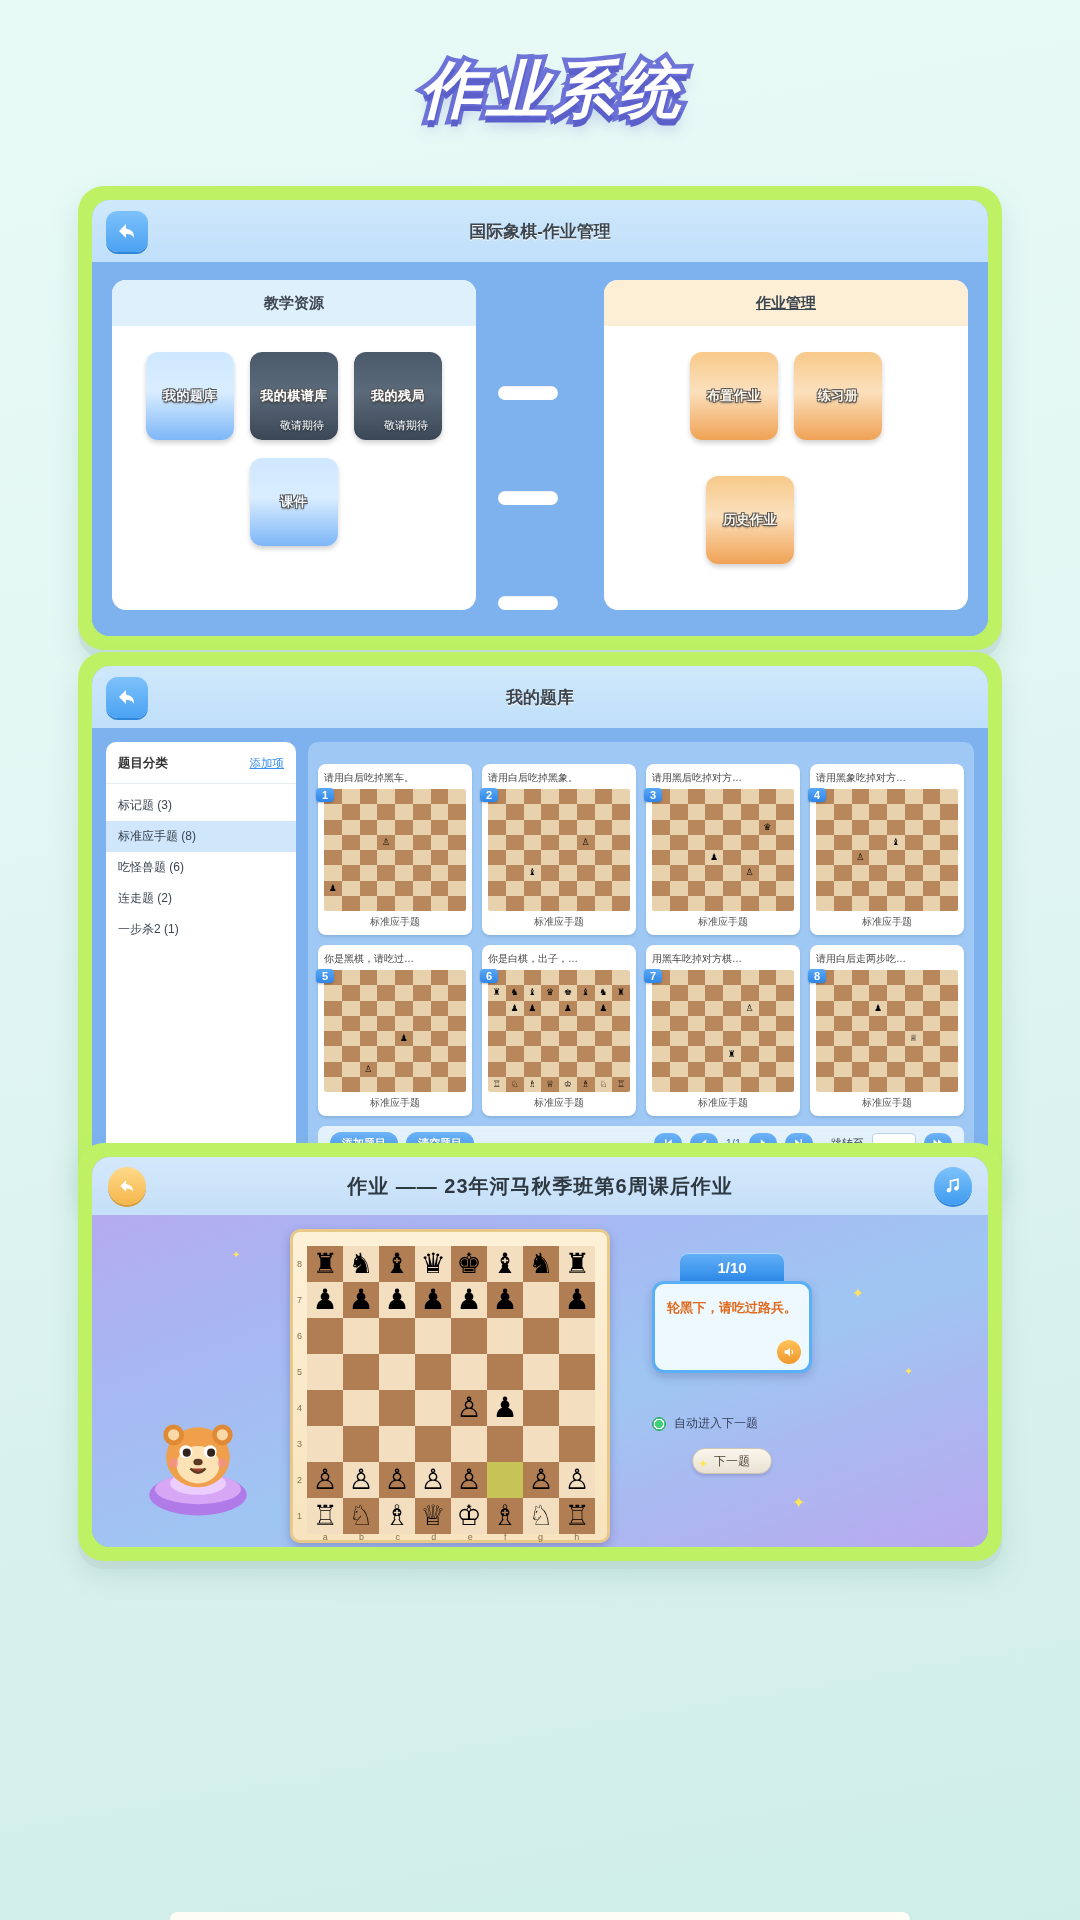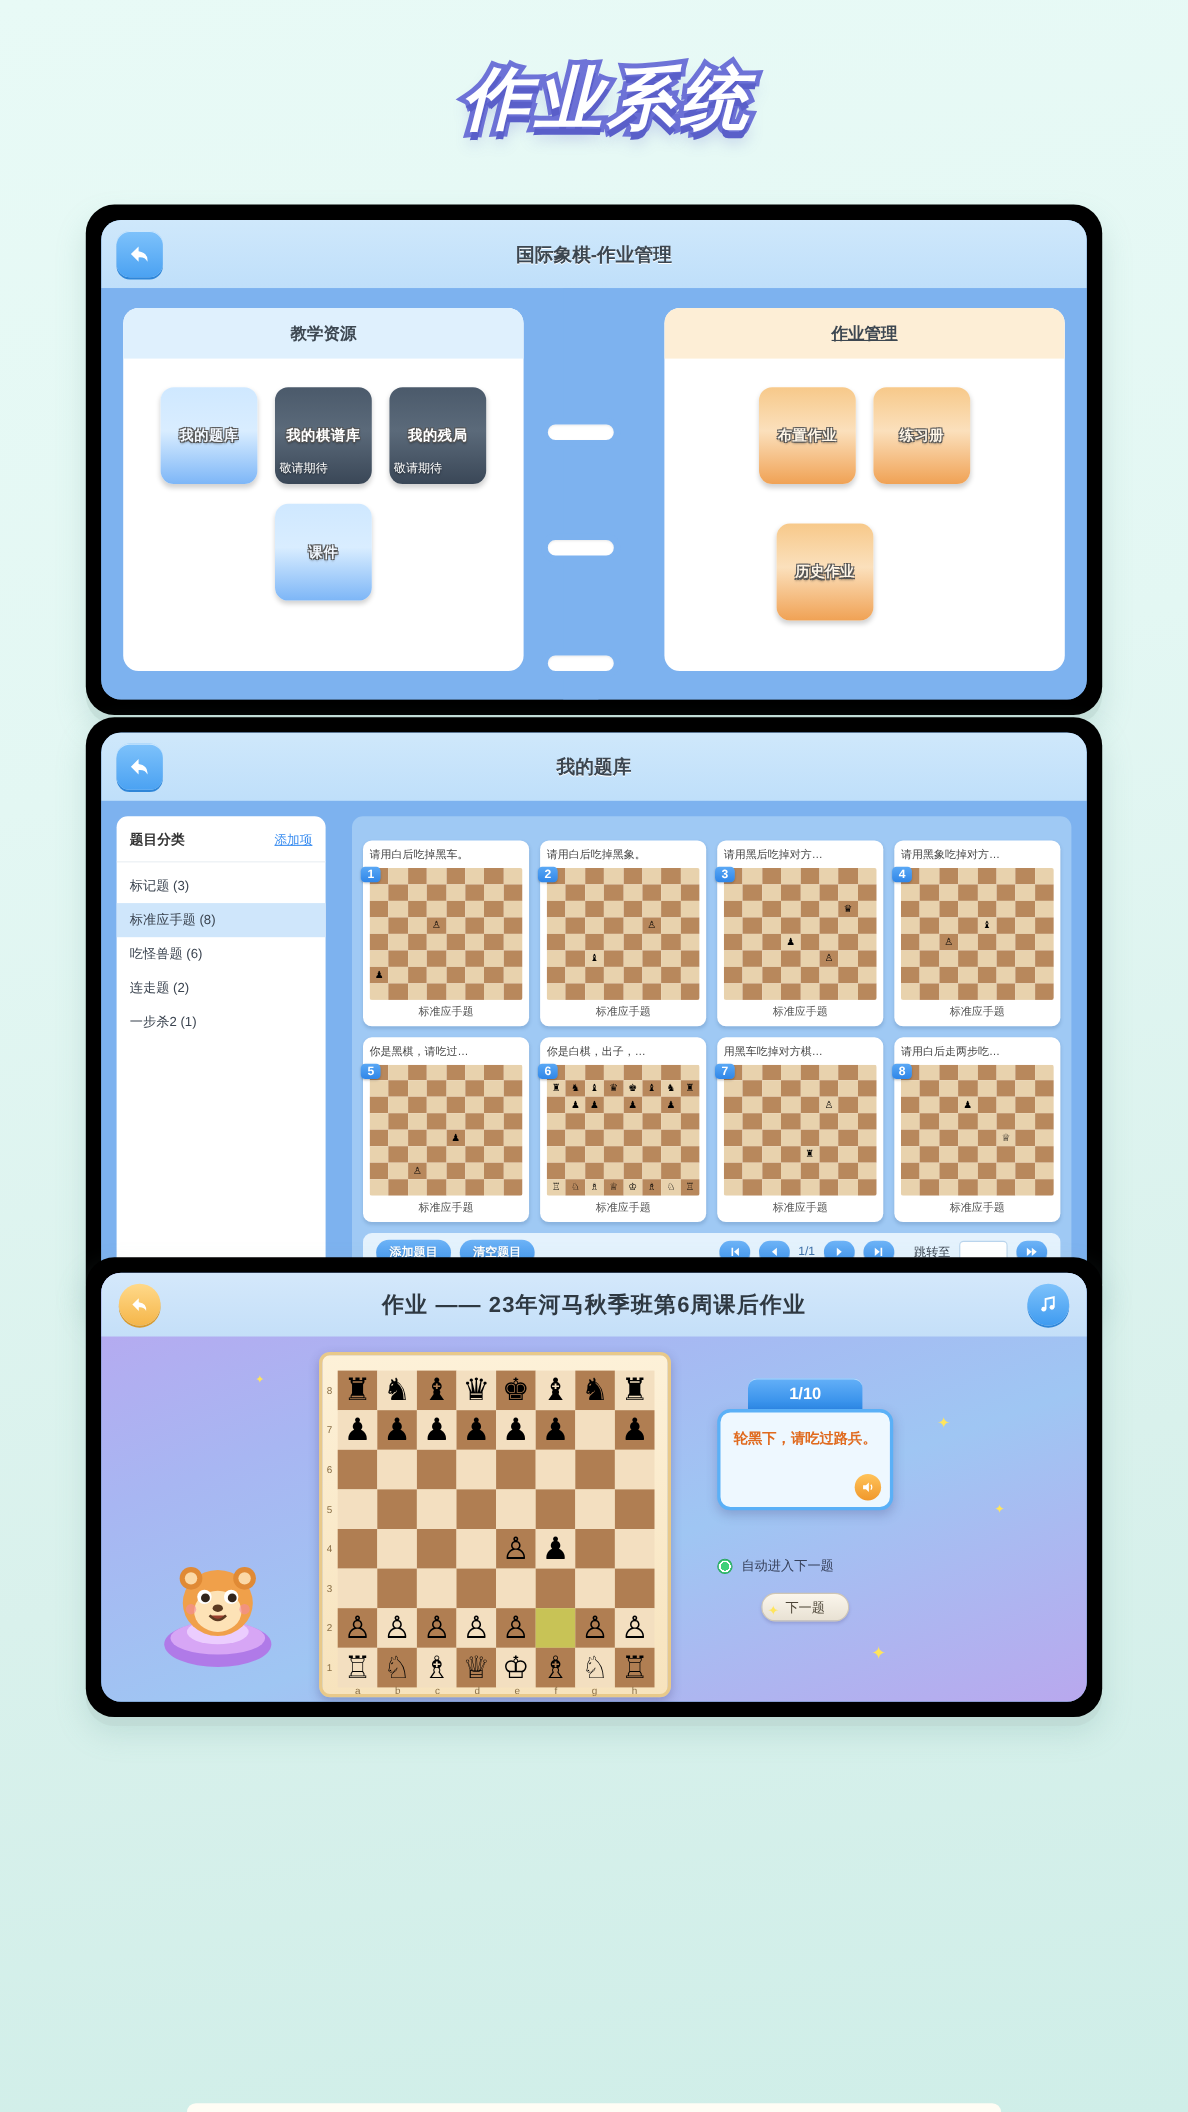--- a/index.html
+++ b/index.html
@@ -24,21 +24,21 @@
     text-shadow: 0 7px 0 #5a5fc9, 0 10px 14px rgba(90,95,201,.35);
     font-style: italic;
     margin-left: 24px;
   }
 
   
   .panel {
     position: absolute;
     left: 78px;
     width: 924px;
-    background: #000000;
+    background: #bef264;
     border-radius: 26px;
     box-shadow: 0 8px 0 rgba(190,215,210,.55), 0 14px 26px rgba(120,170,165,.25);
     padding: 14px;
   }
   .panel-inner {
     border-radius: 18px;
     overflow: hidden;
     background: #7db2ef;
   }
   .panel-head {
@@ -95,22 +95,22 @@
     cursor: pointer;
     box-shadow: 0 3px 5px rgba(0,0,0,.18);
     overflow: hidden;
   }
   .tile .tlabel {
     font-size: 13px; font-weight: bold; color: #fff;
     text-shadow: -1px -1px 0 #555, 1px -1px 0 #555, -1px 1px 0 #555, 1px 1px 0 #555, 0 2px 2px rgba(0,0,0,.4);
     letter-spacing: .5px;
   }
   .tile .tsoon {
-    position: absolute; bottom: 7px; left:4px; right:0;
-    font-size: 11px; color:#fff; text-align:left;
+    position: absolute; bottom: 7px; left:16px; right:0;
+    font-size: 11px; color:#fff; text-align:center;
     text-shadow: 0 1px 2px rgba(0,0,0,.6);
   }
   .tile.blue   { background: linear-gradient(180deg,#cfe8ff 0%, #d9edff 45%, #7db6f7 100%); }
   .tile.dark   { background: linear-gradient(180deg,#4b5a6b 0%, #5b6a7a 45%, #3a4757 100%); }
   .tile.orange { background: linear-gradient(180deg,#f7c98a 0%, #fbe0bc 45%, #f0a255 100%); }
   .tile.blue .tlabel  { color:#f2f8ff; }
   .tile.orange .tlabel{ color:#fff6e8; }
 
   .rings { position:absolute; left:400px; top:18px; height: 100%; width: 60px; }
   .ring {
@@ -123,21 +123,21 @@
   .ring.r1 { top: 100px; }
   .ring.r2 { top: 205px; }
   .ring.r3 { top: 310px; }
   .spine {
     position:absolute; left: 420px; top: 0; bottom: 0; width: 32px;
     background: #7db2ef;
   }
 
   
   #panel2 { top: 652px; }
-  #panel2 .body { background:#7db2ef; padding: 14px; display:flex; gap: 24px; }
+  #panel2 .body { background:#7db2ef; padding: 14px; display:flex; gap: 12px; }
   .cat-box {
     width: 190px; background:#fff; border-radius: 10px;
     padding: 0; overflow:hidden; min-height: 330px;
   }
   .cat-head {
     display:flex; align-items:center; justify-content:space-between;
     padding: 13px 12px 11px 12px;
     border-bottom: 1px solid #e9eef3;
   }
   .cat-head .h { font-size: 12.5px; color:#333; font-weight: bold; }

